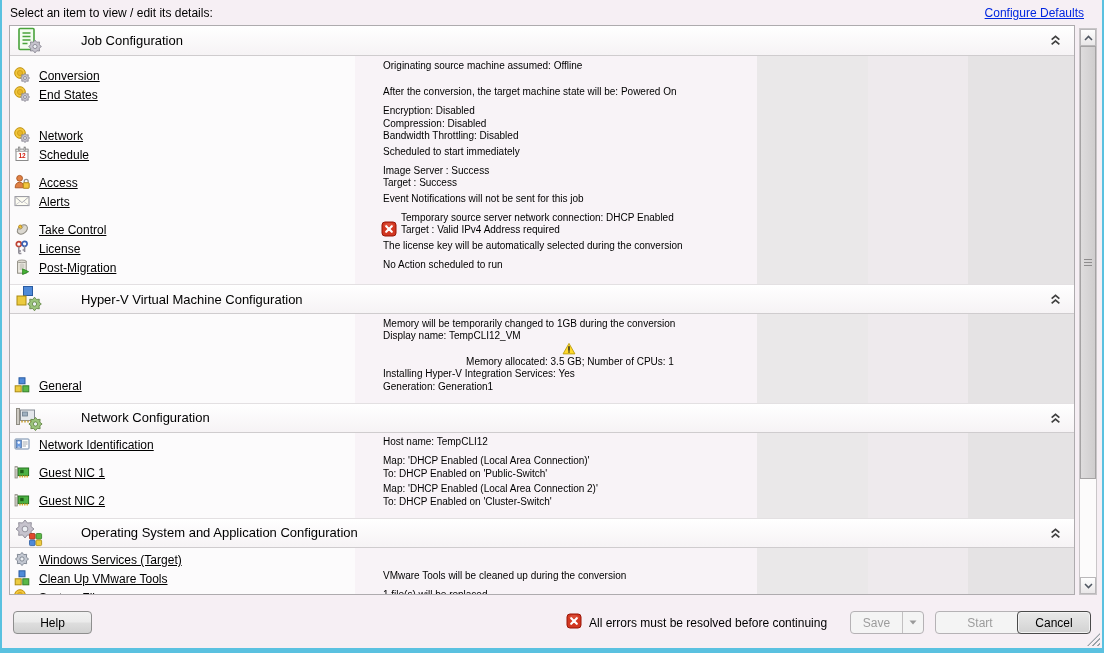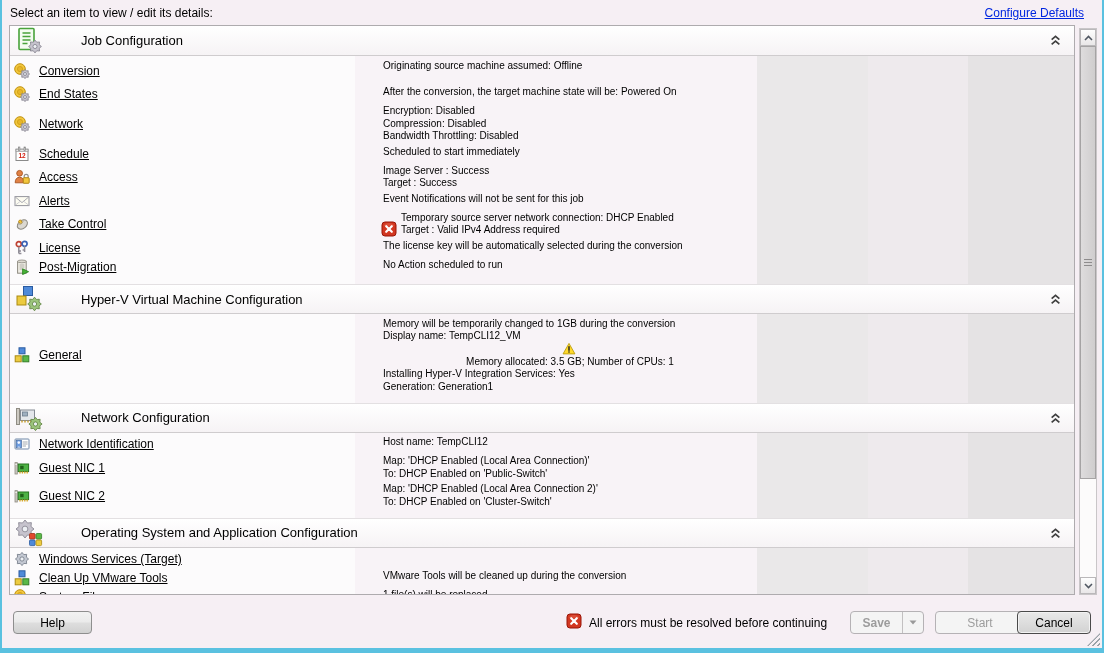--- a/index.html
+++ b/index.html
@@ -39,21 +39,21 @@
   .section-body{
     padding:2px 0 8px 0;
     background:linear-gradient(to right,
       #fcfbfc 0px,#fcfbfc 345px,
       #f8f3f7 345px,#f8f3f7 747px,
       #eae8e9 747px,#eae8e9 858px,
       #eeeaed 858px,#eeeaed 958px,
       #e5e3e4 958px,#e5e3e4 100%);
   }
   .row{display:flex;padding:1.5px 0;}
-  .cell-left{width:345px;flex:none;display:flex;align-items:center;box-sizing:border-box;padding-left:4px;}
+  .cell-left{width:345px;flex:none;display:flex;align-items:flex-end;box-sizing:border-box;padding-left:4px;}
   .item-icon{width:16px;height:16px;flex:none;margin-right:9px;margin-top:0px;}
   .item-link{font-size:12px;line-height:14px;color:#000;text-decoration:underline;cursor:pointer;white-space:nowrap;}
   .cell-desc{width:402px;flex:none;box-sizing:border-box;padding-left:28px;font-size:10px;line-height:12.5px;color:#000;}
   .dline{white-space:nowrap;}
   .dline.blank{height:11px;}
   .dline.with-icon{display:flex;align-items:center;flex-direction:column;}
   .inl-icon{width:14px;height:14px;flex:none;margin:-1px 3px 0 0;}
   .dblock{display:flex;align-items:flex-end;}
   .blk-icon{width:16px;height:16px;flex:none;margin:0 4px 0 -2px;}
 
@@ -69,21 +69,21 @@
   
   .btn{
     position:absolute;top:611px;height:23px;box-sizing:border-box;
     font-family:"Liberation Sans",sans-serif;font-size:12px;color:#000;
     background:linear-gradient(#f2f2f2,#ebebeb 45%,#dddddd 55%,#d1d1d1);
     border:1px solid #8e8e8e;border-radius:4px;cursor:pointer;
     display:flex;align-items:center;justify-content:center;padding:0;
   }
   .btn.help{left:13px;width:79px;}
   .btn.disabled{background:#f4f4f4;border-color:#b5b2b5;color:#9c9c9c;cursor:default;}
-  .btn.save{left:850px;width:74px;justify-content:stretch;font-weight:bold;}
+  .btn.save{left:850px;width:74px;justify-content:stretch;}
   .btn.save .save-label{flex:1;text-align:center;}
   .btn.save .split{width:20px;align-self:stretch;border-left:1px solid #c2c0c1;display:flex;align-items:center;justify-content:center;}
   .btn.start{left:935px;width:90px;}
   .btn.cancel{left:1017px;width:74px;background:linear-gradient(#e9e9e9,#d2d2d2);border:1px solid #4a4a4a;box-shadow:inset 0 0 0 1px #f2f2f2;}
   .err-badge{position:absolute;left:566px;top:613px;width:16px;height:16px;}
   .err-msg{position:absolute;left:589px;top:616px;font-size:12px;color:#000;white-space:nowrap;}
   .resize-grip{position:absolute;right:4px;bottom:7px;width:13px;height:13px;
     background:repeating-linear-gradient(135deg,transparent 0 2.2px,#9aa2a8 2.2px 3.4px);
     clip-path:polygon(100% 0,100% 100%,0 100%);cursor:nwse-resize;}
 </style>

